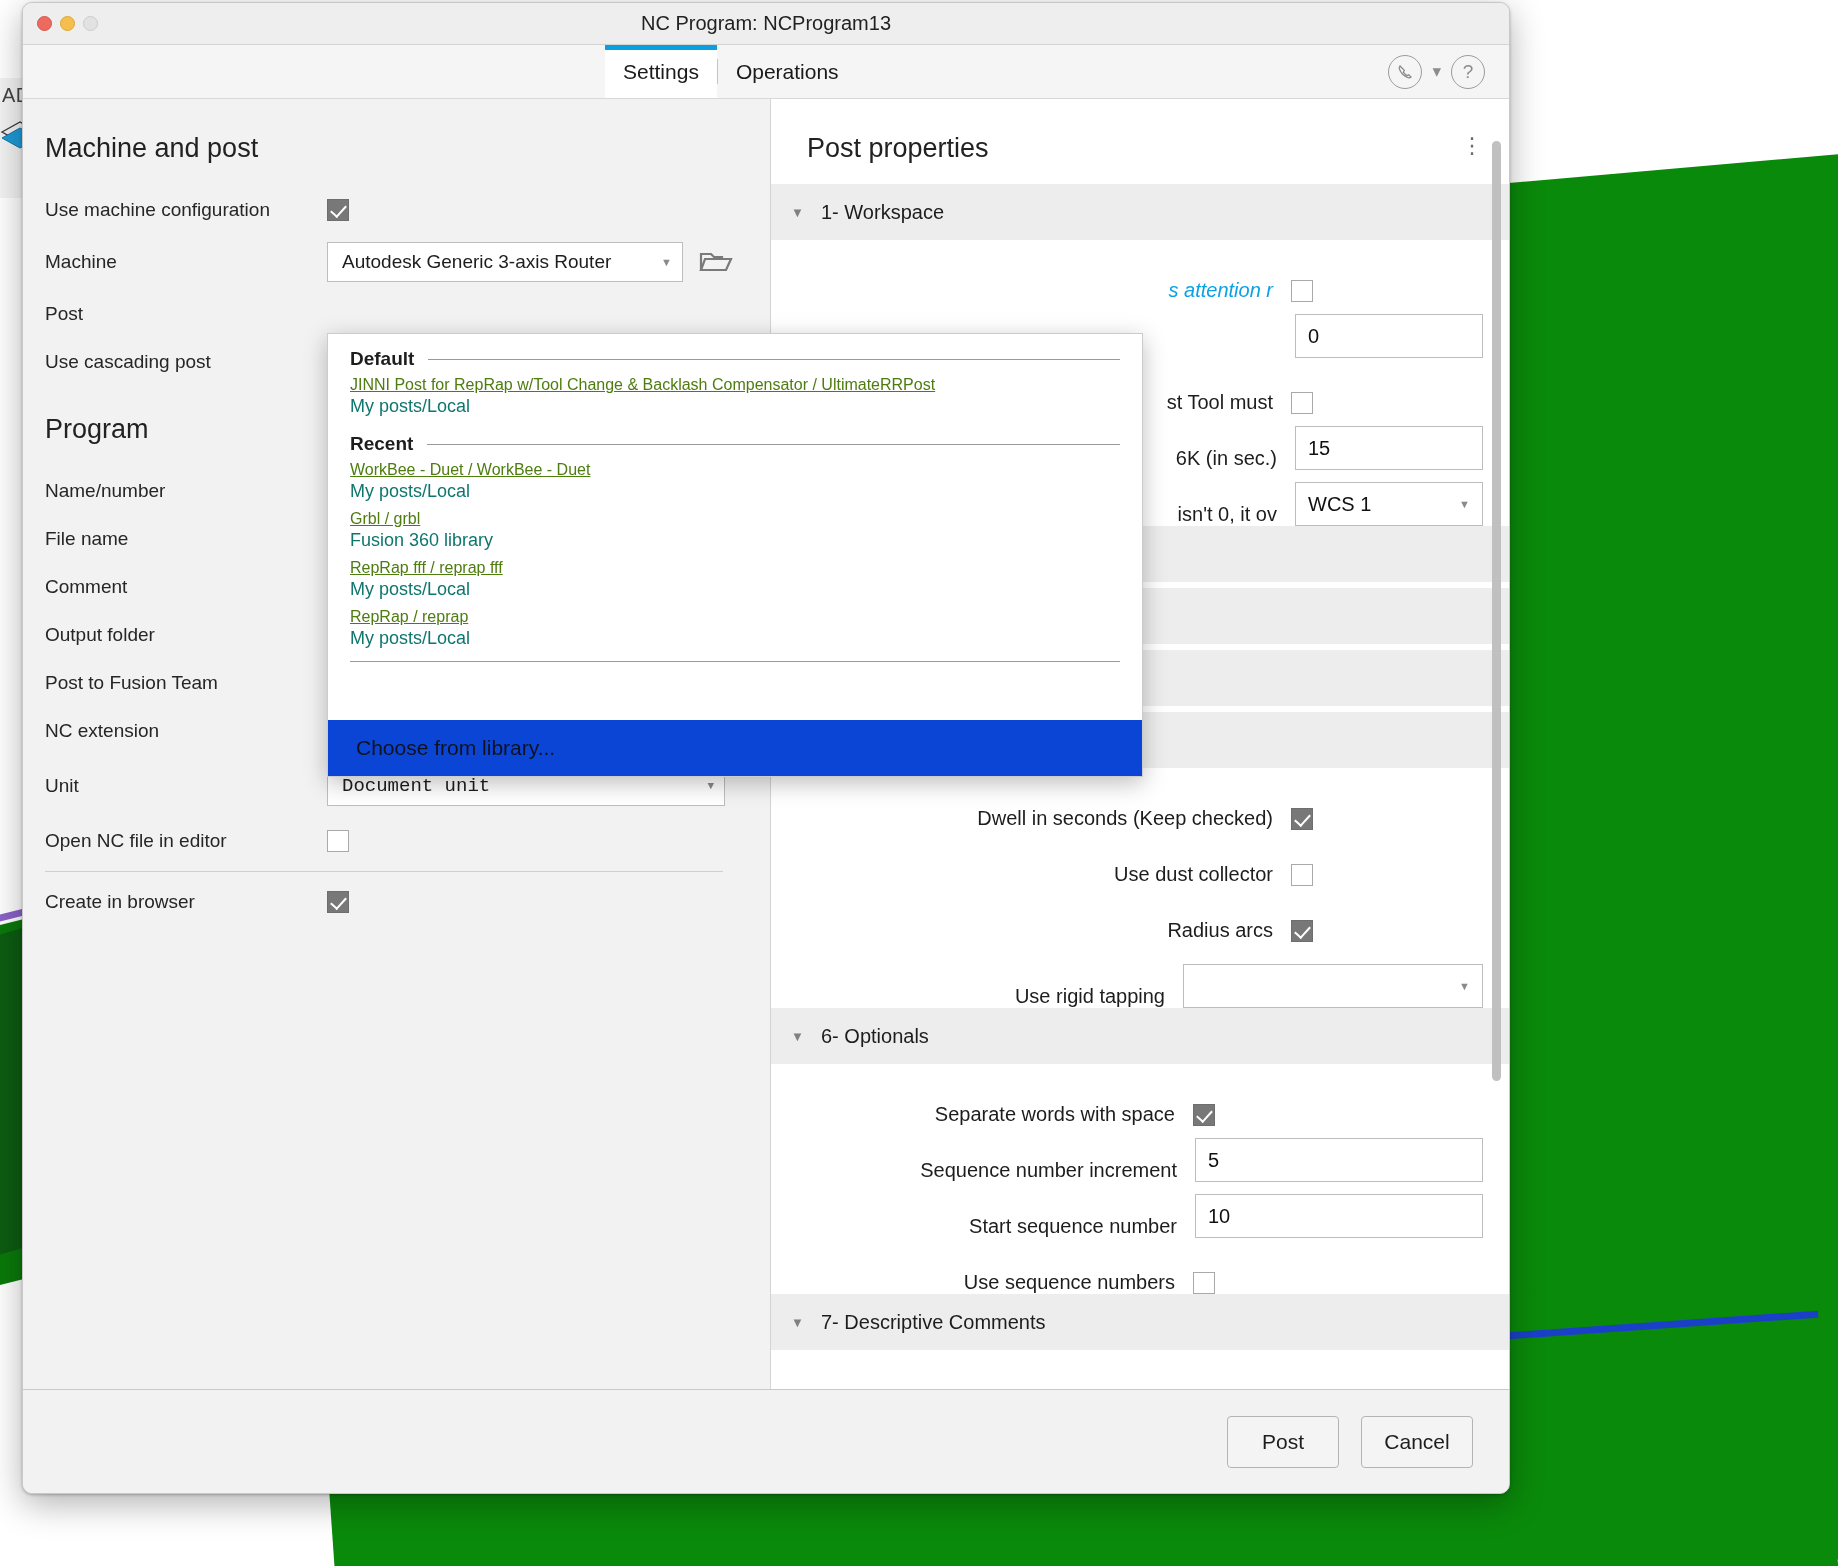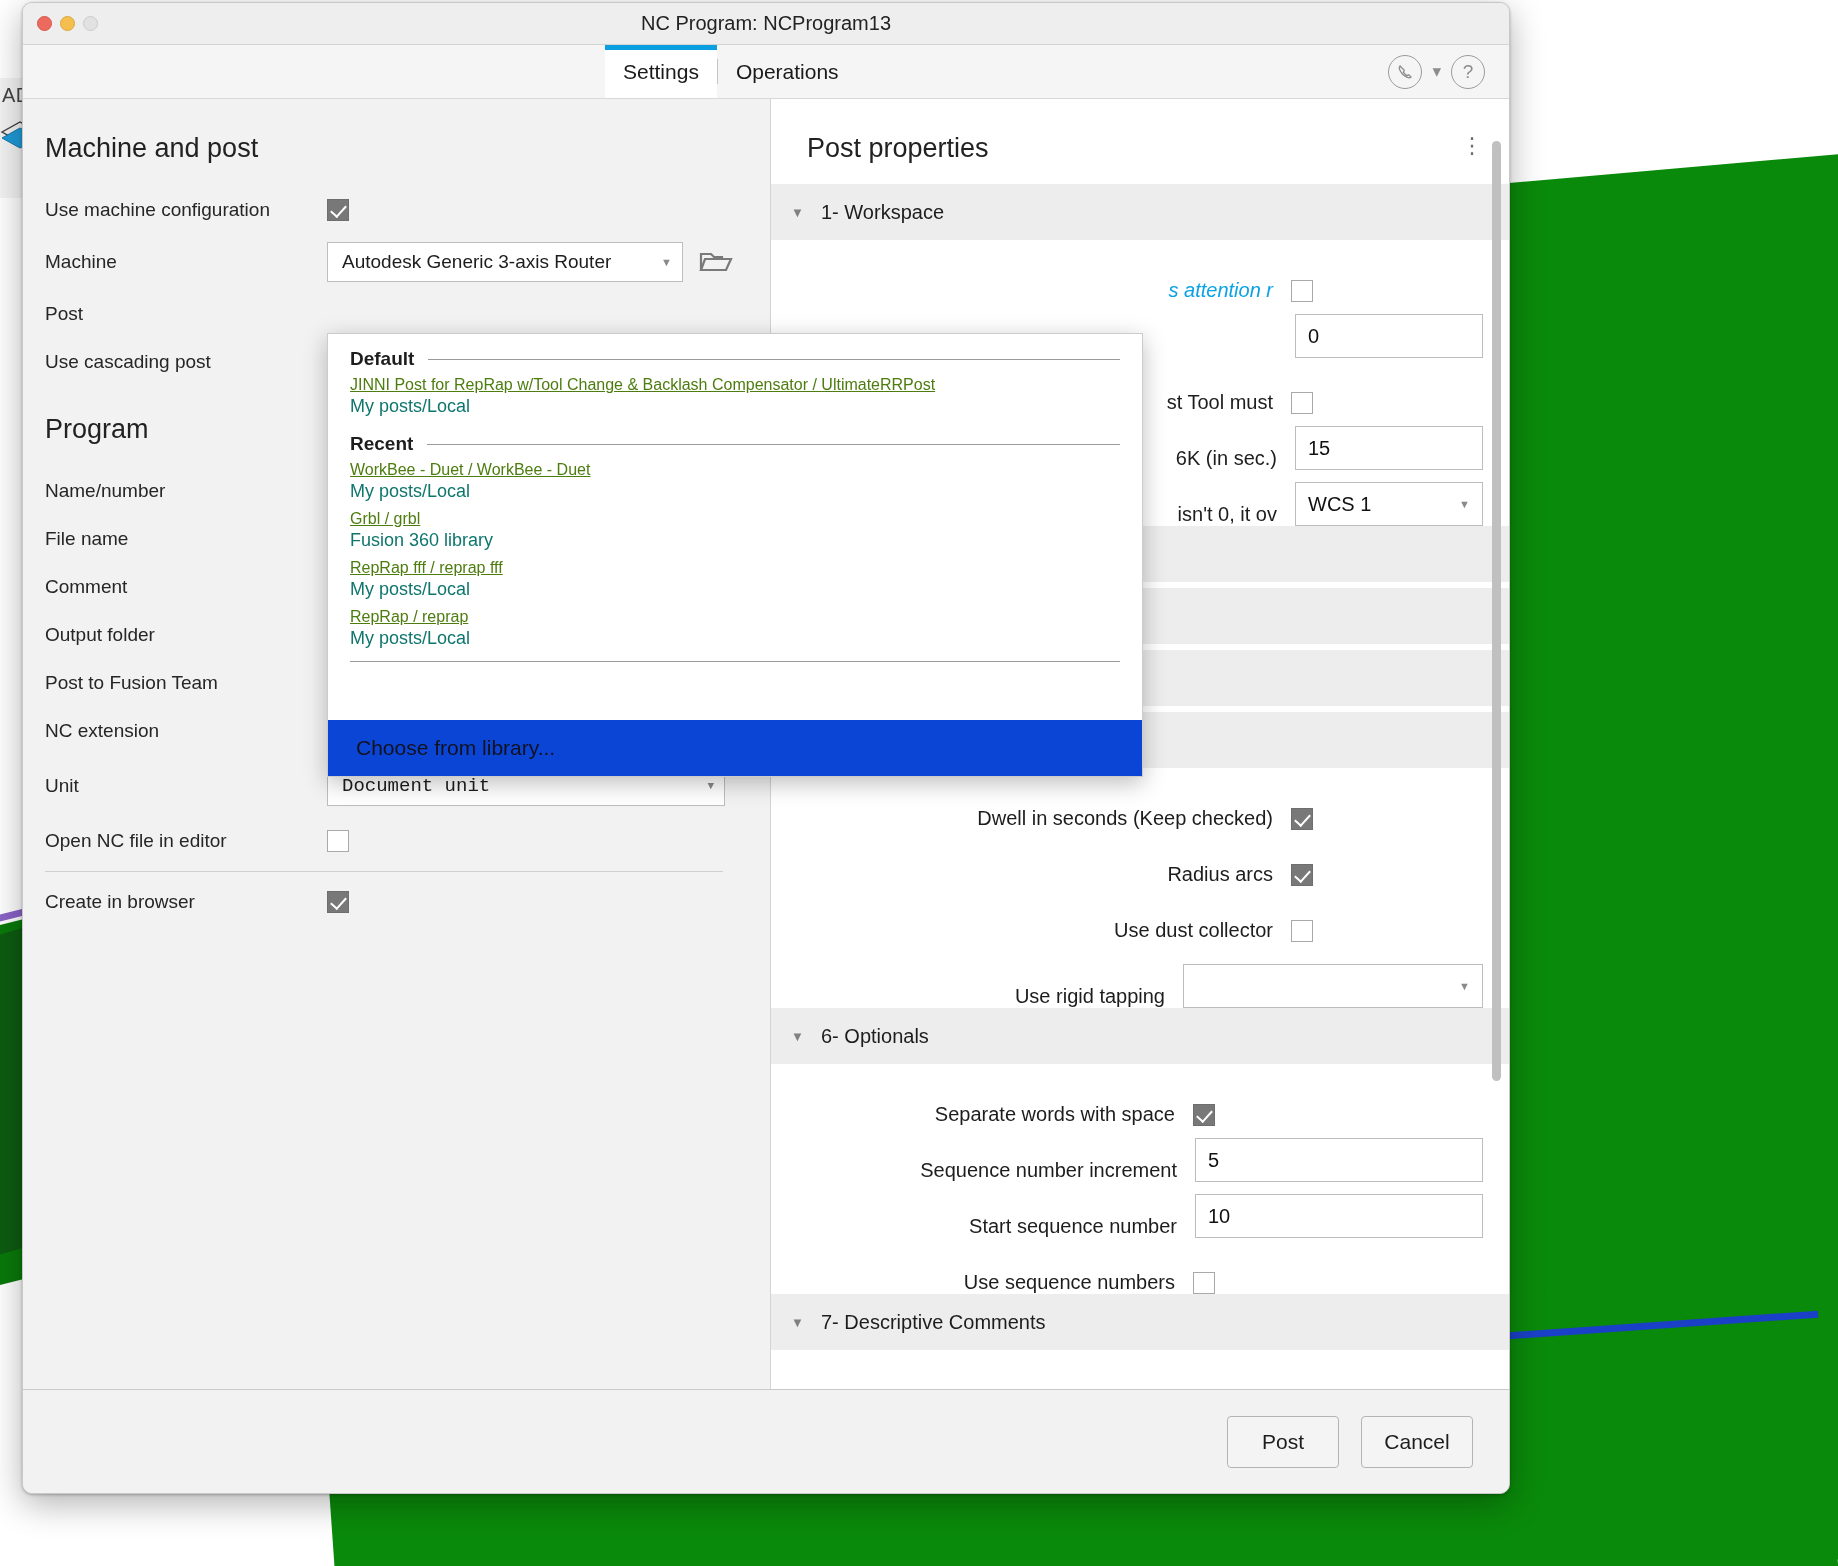--- a/index.html
+++ b/index.html
@@ -389,27 +389,27 @@
           <span class="tri">▼</span>
           <span>5- General</span>
         </div>
 
         <div class="prow">
           <div class="plabel cut">Dwell in seconds (Keep checked)</div>
           <span class="chk on pchk"></span>
           <span style="width:170px"></span>
         </div>
         <div class="prow">
+          <div class="plabel cut">Use dust collector</div>
+          <span class="chk pchk"></span>
+          <span style="width:170px"></span>
+        </div>
+        <div class="prow">
           <div class="plabel cut">Radius arcs</div>
           <span class="chk on pchk"></span>
-          <span style="width:170px"></span>
-        </div>
-        <div class="prow">
-          <div class="plabel cut">Use dust collector</div>
-          <span class="chk pchk"></span>
           <span style="width:170px"></span>
         </div>
         <div class="prow" style="height:66px">
           <div class="plabel cut">Use rigid tapping</div>
           <div class="pcombo wide">
             <span></span>
             <span class="caret">▼</span>
           </div>
         </div>
 

